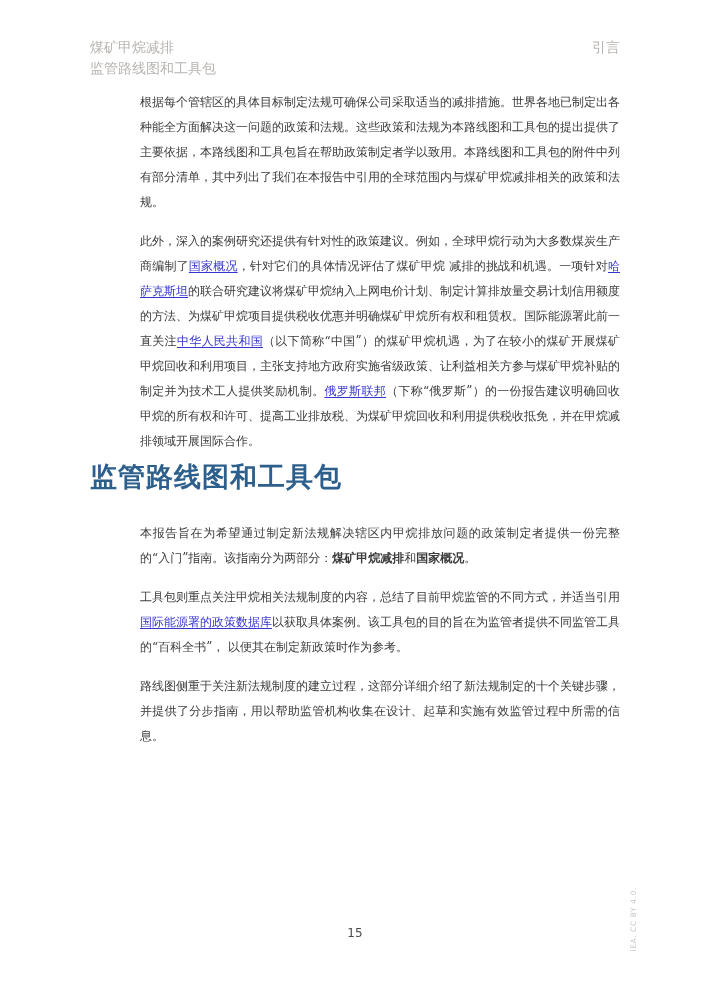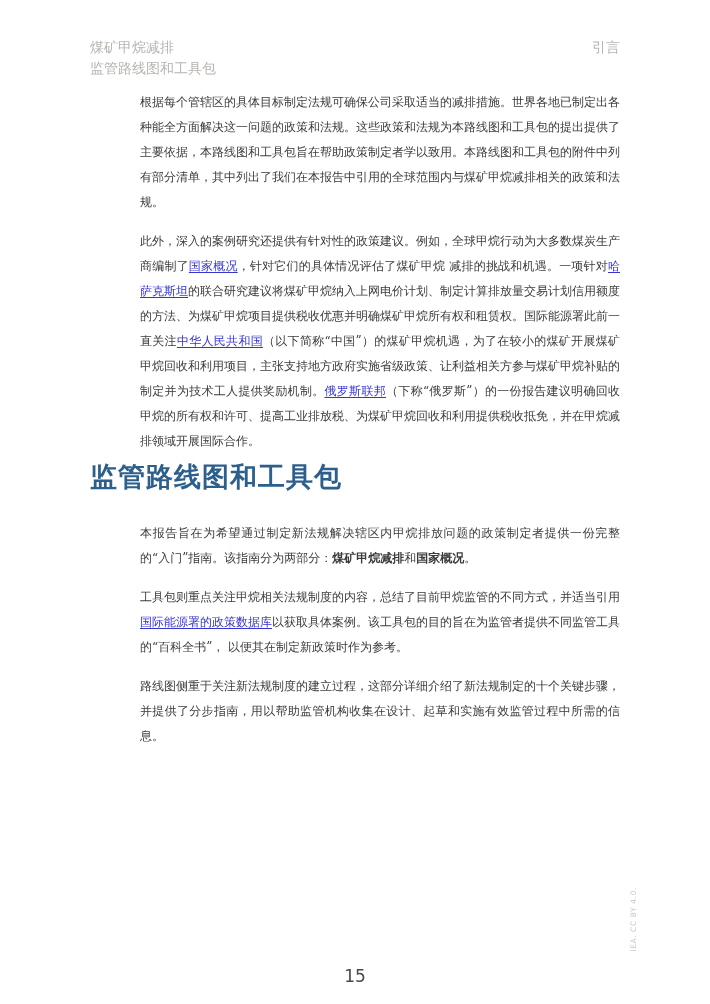--- a/index.html
+++ b/index.html
@@ -47,23 +47,23 @@
   }
   h1.section-title {
     position: absolute; top: 460px; left: 90px;
     font-family: "DejaVu Sans", "Liberation Sans", sans-serif;
     font-size: 27px; line-height: 34px; font-weight: 700;
     color: var(--heading, #2d5f8c);
     letter-spacing: 1px;
     white-space: nowrap;
   }
   .page-number {
-    position: absolute; top: 966px; left: 0; width: 710px;
+    position: absolute; top: 926px; left: 0; width: 710px;
     text-align: center;
-    font-size: 17px; color: #4a4a4a;
+    font-size: 12px; color: #4a4a4a;
     font-family: "DejaVu Sans", "Liberation Sans", sans-serif;
   }
   .side-note {
     position: absolute; right: 72px; bottom: 52px;
     writing-mode: vertical-rl;
     transform: rotate(180deg);
     font-family: "DejaVu Sans", "Liberation Sans", sans-serif;
     font-size: 7.5px; letter-spacing: 0.6px;
     color: #c8c8c8;
     white-space: nowrap;

